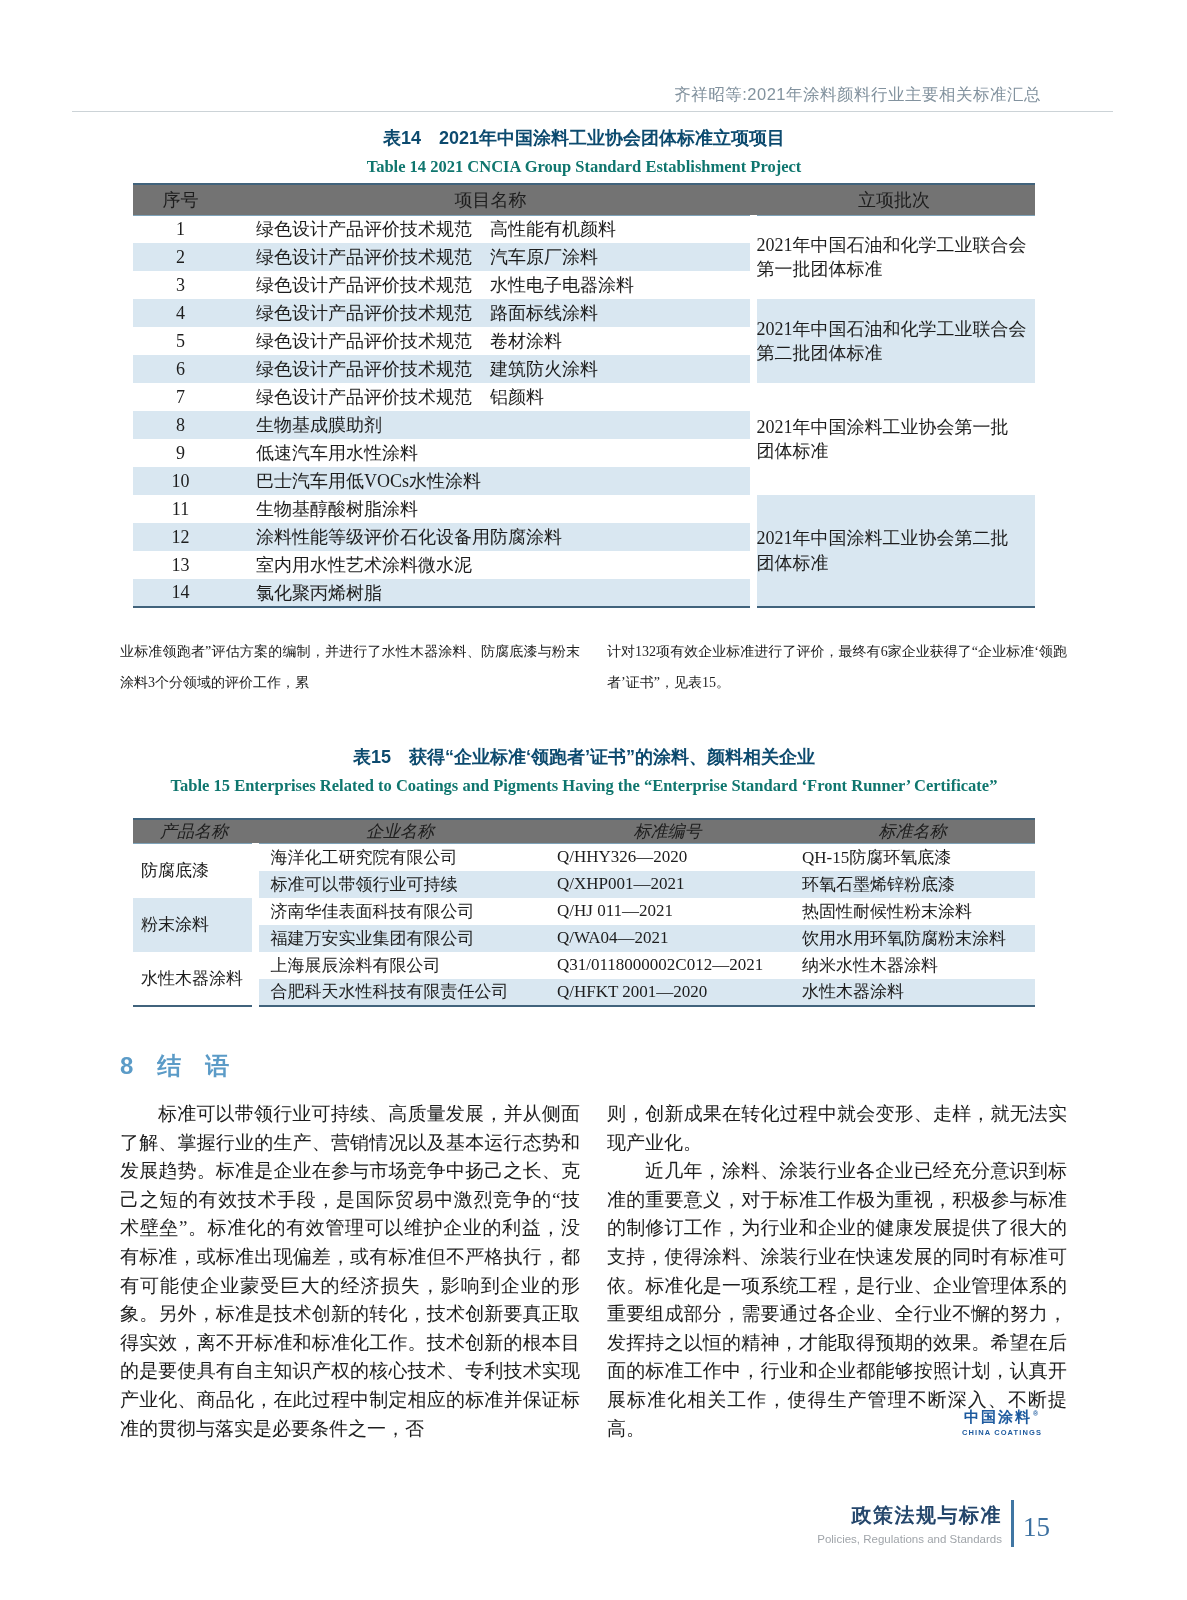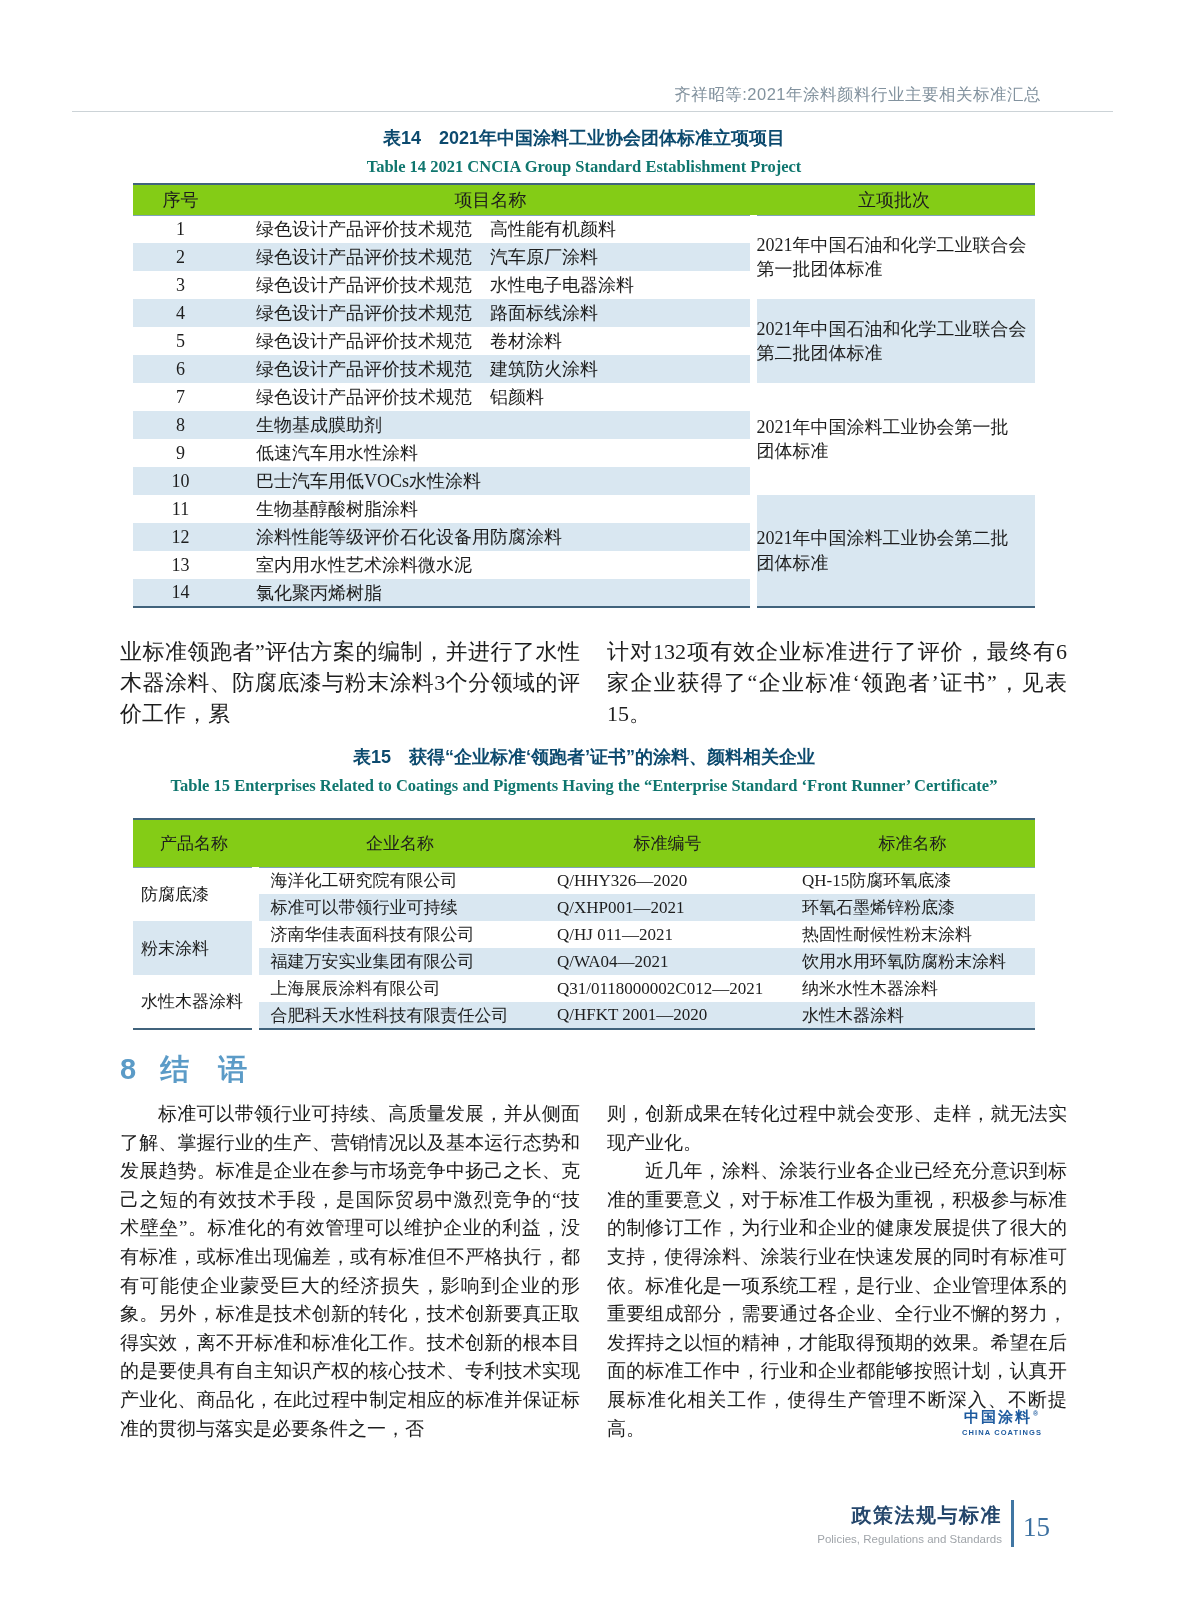--- a/index.html
+++ b/index.html
@@ -20,48 +20,48 @@
   .caption { position:absolute; left:133px; width:902px; text-align:center; }
   .cap14 { top:126px; }
   .cap15 { top:745px; }
   .cap-zh { font-family:"Liberation Sans","DejaVu Sans",sans-serif; font-weight:bold; font-size:18px; color:#0c4a6e; }
   .cap-en { font-family:"Liberation Serif","DejaVu Serif",serif; font-weight:bold; font-size:16.5px; color:#0f766e; margin-top:7px; }
 
   
   table { border-collapse:collapse; table-layout:fixed; position:absolute; left:133px; width:902px;
           border-top:2px solid #41637c; border-bottom:2px solid #41637c; }
   td, th { vertical-align:middle; padding:0; }
-  thead th { background:#84cc16; font-weight:normal; border-bottom:1px solid #7fa3b9; text-align:center; }
+  thead th { background:#737373; font-weight:normal; border-bottom:1px solid #7fa3b9; text-align:center; }
   .stripe { background:#d9e7f1; }
 
   .t14 { top:183px; font-size:18px; }
   .t14 thead tr { height:31px; }
   .t14 tbody tr { height:28px; }
   .t14 .c-no   { text-align:center; }
   .t14 .c-name { text-align:left; padding-left:28px; }
   .t14 .c-batch{ text-align:left; white-space:pre-line; line-height:1.35; border-left:7px solid #ffffff; }
 
   .t15 { top:818px; font-size:17px; }
-  .t15 thead tr { height:48px; }
+  .t15 thead tr { height:24px;font-style:italic; }
   .t15 tbody tr { height:27px; }
   .t15 .c-prod { text-align:left; padding-left:8px; border-right:7px solid #ffffff; }
   .t15 .c-comp, .t15 .c-code, .t15 .c-std { text-align:left; padding-left:12px; }
 
   
   .twocol { position:absolute; left:120px; width:947px; display:flex; gap:27px; text-align:justify; }
   .twocol .col { width:460px; }
-  .bridge { top:636px; font-size:22px; line-height:31px; }
+  .bridge { top:636px; font-size:14px; line-height:31px; }
   .concl  { top:1100px; font-size:19px; line-height:28.6px; }
   p { margin:0; }
   .indent { text-indent:2em; }
 
   
   .sec-heading { position:absolute; top:1050px; left:120px;
     font-family:"Liberation Sans","DejaVu Sans",sans-serif; font-weight:bold;
-    font-size:29px; color:#5b9bc7; }
+    font-size:24px; color:#5b9bc7; }
   .sec-num { margin-right:24px; }
 
   
   .logo { position:absolute; top:1408px; right:145px; text-align:center;
     color:#1d5a9e; font-family:"Liberation Sans","DejaVu Sans",sans-serif; }
   .logo-zh { font-weight:bold; font-size:15px; letter-spacing:2px; }
   .logo-mark { font-size:7px; vertical-align:super; margin-left:1px; }
   .logo-en { font-size:7.5px; font-weight:bold; letter-spacing:1.1px; margin-top:1px; }
 
   

